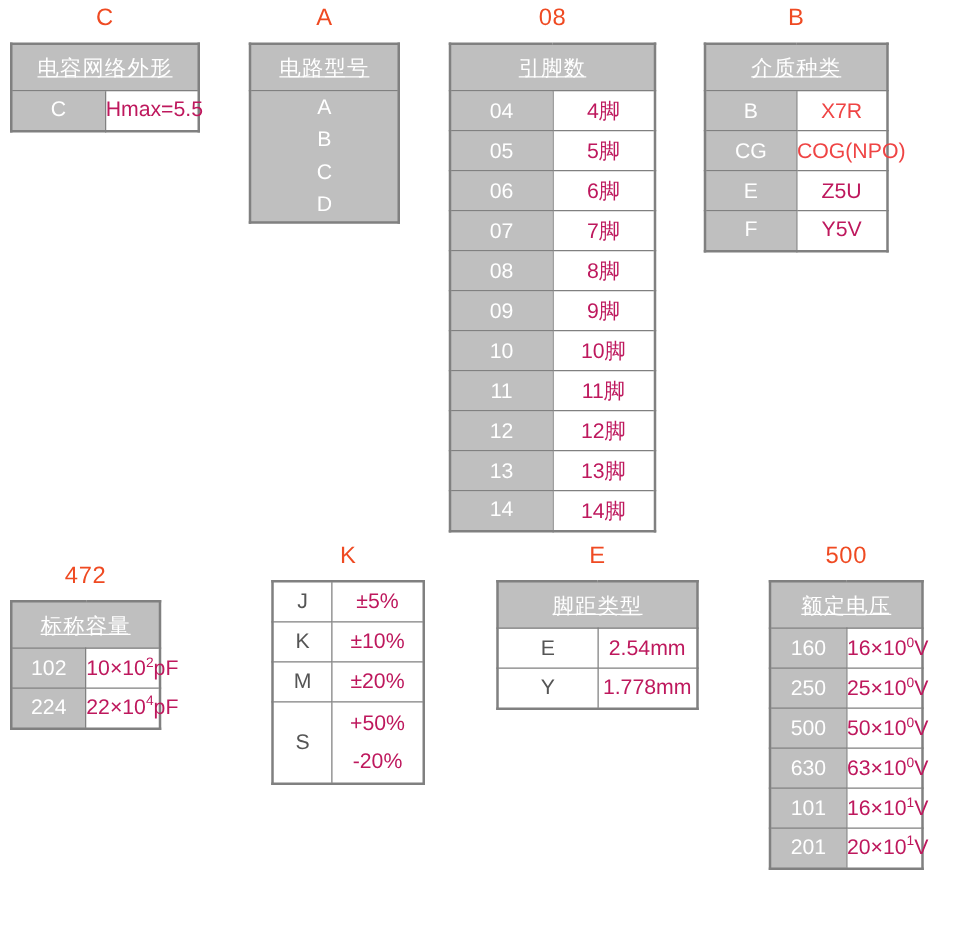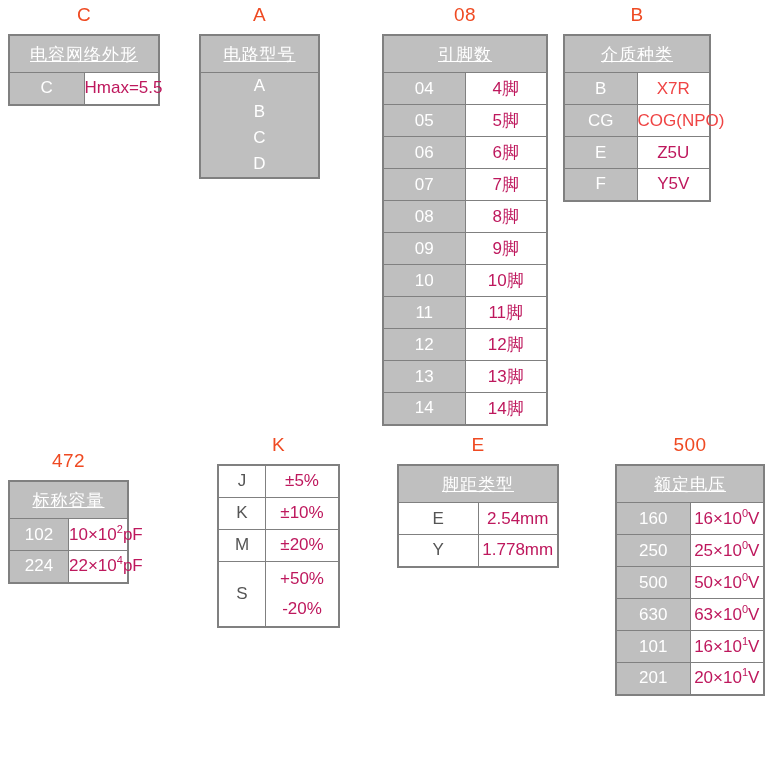--- a/index.html
+++ b/index.html
@@ -135,21 +135,21 @@
           <div>A</div>
           <div>B</div>
           <div>C</div>
           <div>D</div>
         </td>
       </tr>
     </tbody>
       </table>
   </div>
 
-  <div class="group" style="left:359px; top:4px; width:166px;margin-left:23px;">
+  <div class="group" style="left:359px; top:4px; width:166px;">
     <div class="code-label">08</div>
     <table class="spec">
       <tbody>
           <tr>
         <td class="hdr" colspan="2">引脚数</td>
       </tr>
       <tr class="r">
         <td class="codecell" style="width:56px">04</td>
         <td class="valcell">4脚</td>
       </tr>
@@ -282,21 +282,21 @@
         <td class="valcell">2.54mm</td>
       </tr>
       <tr class="r">
         <td class="codecell-plain">Y</td>
         <td class="valcell">1.778mm</td>
       </tr>
     </tbody>
       </table>
   </div>
 
-  <div class="group" style="left:615px; top:434px; width:150px;">
+  <div class="group" style="left:615px; top:434px; width:124px;">
     <div class="code-label">500</div>
     <table class="spec">
       <tbody>
           <tr>
         <td class="hdr" colspan="2">额定电压</td>
       </tr>
       <tr class="r">
         <td class="codecell" style="width:48px">160</td>
         <td class="valcell"><span>16×10</span><sup>0</sup><span>V</span></td>
       </tr>

